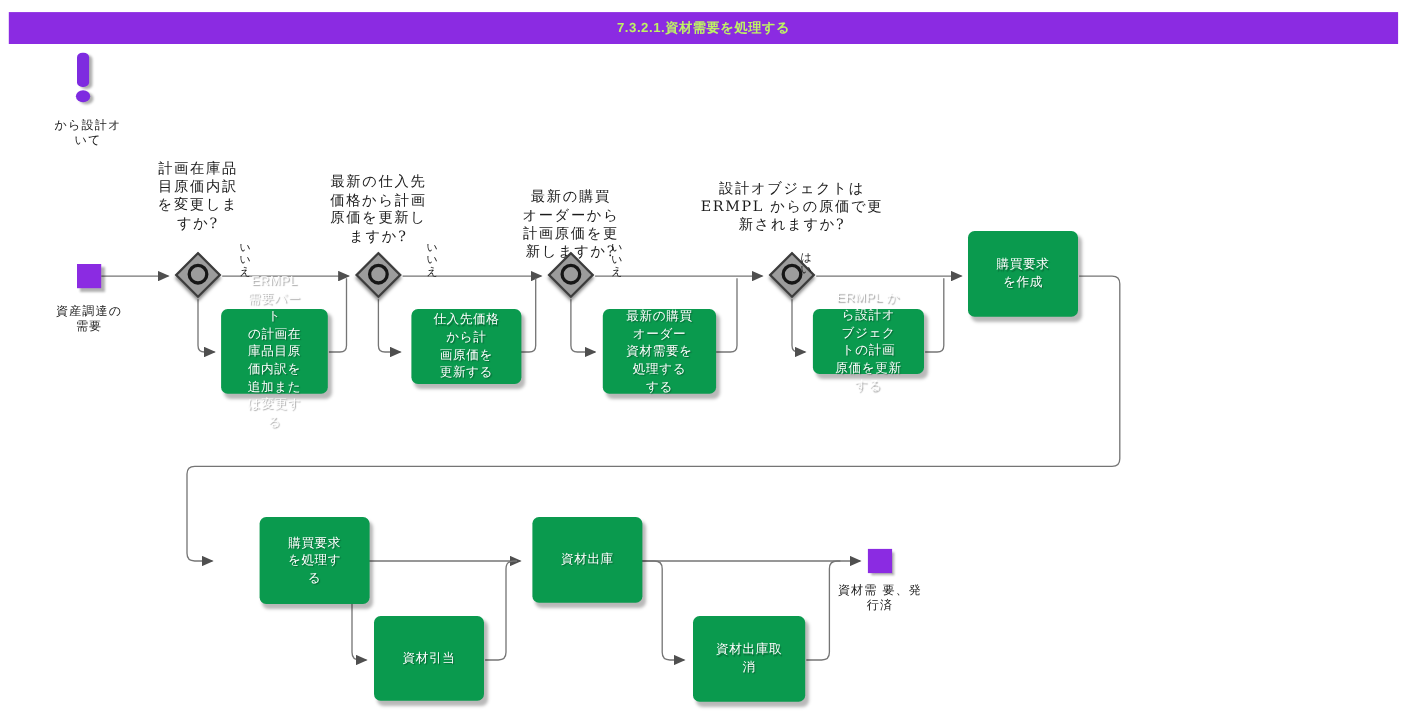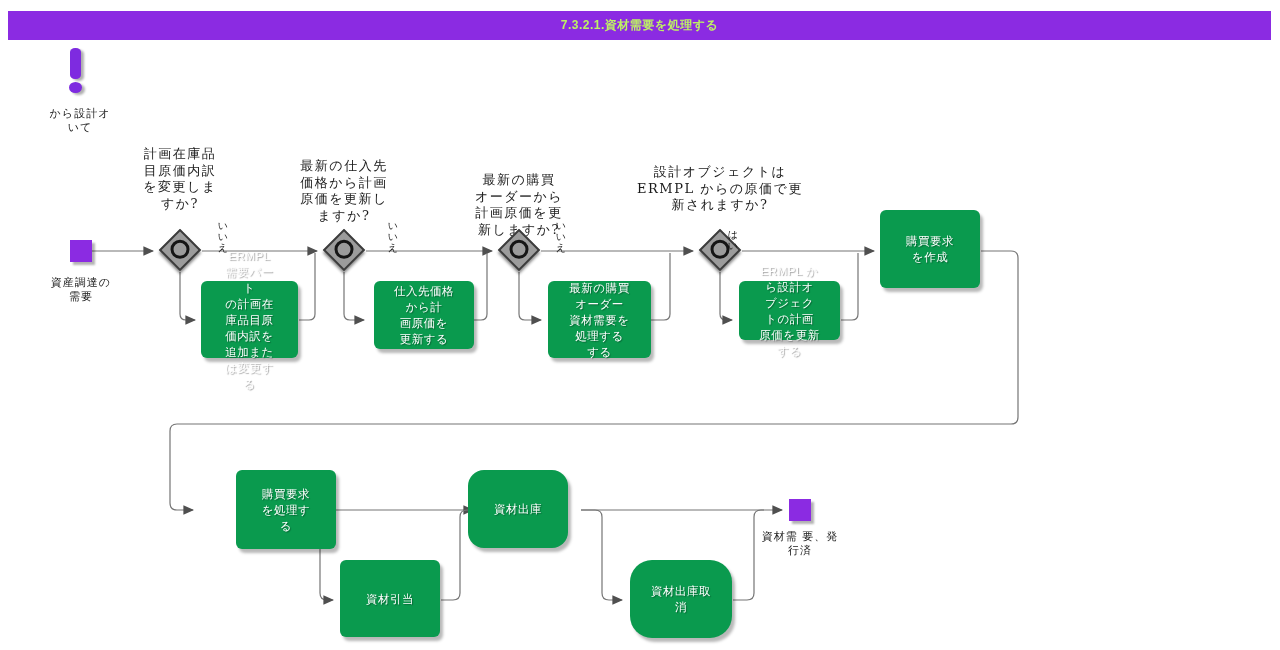--- a/index.html
+++ b/index.html
@@ -131,20 +131,20 @@
   <div class="branch" style="left:725px;top:229px;">はい</div>
   <div class="task" style="left:739px;top:281px;width:101px;height:59px;">ERMPL から設計オ
 ブジェクトの計画
 原価を更新する</div>
 
   <div class="task" style="left:880px;top:210px;width:100px;height:78px;">購買要求を作成</div>
 
   <div class="task" style="left:200px;top:470px;width:100px;height:79px;margin-left:36px;">購買要求を処理す
 る</div>
   <div class="task" style="left:340px;top:560px;width:100px;height:77px;">資材引当</div>
-  <div class="task" style="left:468px;top:470px;width:100px;height:78px;border-radius:16px;">資材出庫</div>
-  <div class="task" style="left:630px;top:560px;width:102px;height:78px;border-radius:22px;">資材出庫取消</div>
+  <div class="task" style="left:484px;top:470px;width:100px;height:78px;">資材出庫</div>
+  <div class="task" style="left:630px;top:560px;width:102px;height:78px;">資材出庫取消</div>
 
   <div class="evt-square" style="left:789px;top:499px;"></div>
   <div class="evtlabel" style="left:745px;top:530px;width:110px;">資材需 要、発
 行済</div>
 
 </div>
 
 </body></html>

